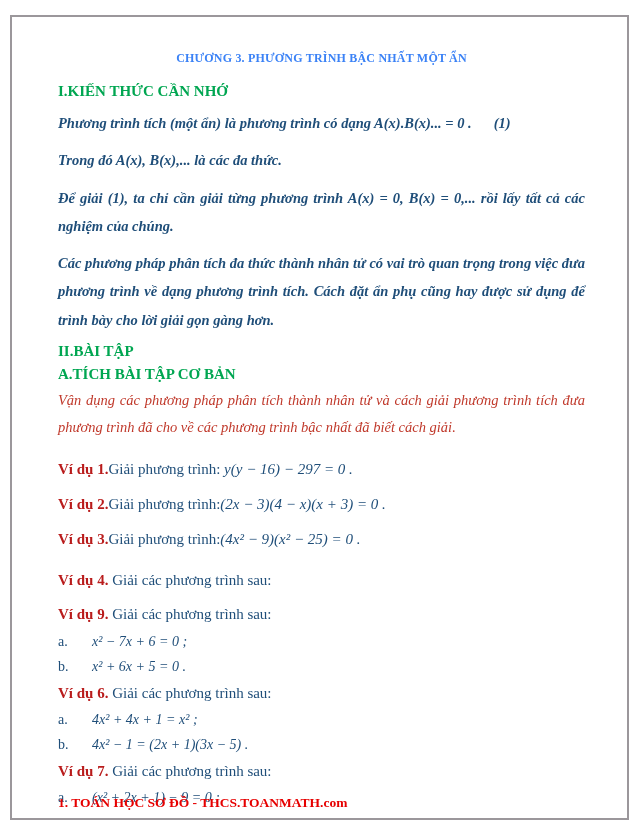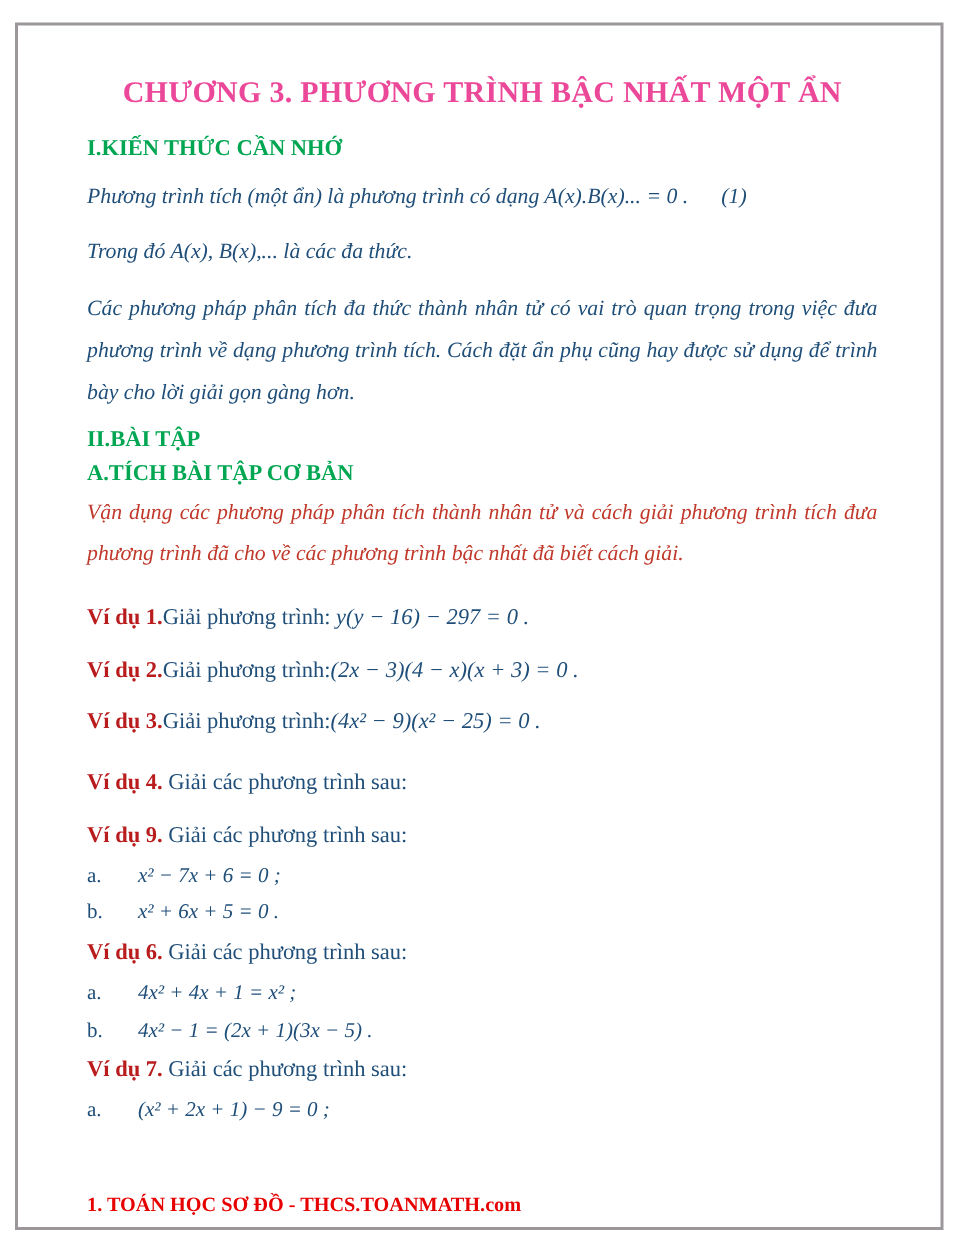--- a/index.html
+++ b/index.html
@@ -20,23 +20,23 @@
     top: 15px;
     width: 619px;
     height: 805px;
     box-sizing: border-box;
     border: 2px solid #9b979b;
     background: #ffffff;
     padding: 34px 42px 0 46px;
   }
   .doc-title {
     text-align: center;
-    color: #ec4899;
+    color: #3b82f6;
     font-weight: bold;
-    font-size: 20px;
+    font-size: 12px;
     margin: 0 0 17px 0;
     letter-spacing: 0.2px;
   }
   .doc-subtitle {
     text-align: center;
     color: #c00000;
     font-weight: bold;
     font-size: 17px;
     margin: 0 0 13px 0;
     letter-spacing: 0.2px;
@@ -48,20 +48,21 @@
     margin: 8px 0 2px 0;
   }
   .section-heading.tight { margin: 6px 0 0 0; }
   .para {
     color: #1f4e79;
     font-style: italic;
     font-size: 14.5px;
     line-height: 1.95;
     text-align: justify;
     margin: 9px 0;
+    font-weight: bold;
   }
   .math {
     font-style: italic;
     color: #1f4e79;
   }
   .eq-ref {
     font-style: italic;
     margin-left: 22px;
   }
   .note-para {
@@ -111,20 +112,21 @@
 <div class="page">
 
   <h1 class="doc-title">CHƯƠNG 3. PHƯƠNG TRÌNH BẬC NHẤT MỘT ẨN</h1>
 
   <h3 class="section-heading">I.KIẾN THỨC CẦN NHỚ</h3>
 
   <p class="para"><span>Phương trình tích (một ẩn) là phương trình có dạng </span><span class="math">A(x).B(x)... = 0 .</span><span class="eq-ref">(1)</span></p>
 
   <p class="para"><span>Trong đó </span><span class="math">A(x), B(x),... </span><span>là các đa thức.</span></p>
 
+  <p class="para"><span>Để giải (1), ta chỉ cần giải từng phương trình </span><span class="math">A(x) = 0, B(x) = 0,... </span><span>rồi lấy tất cả các nghiệm của chúng.</span></p>
 
   <p class="para">Các phương pháp phân tích đa thức thành nhân tử có vai trò quan trọng trong việc đưa phương trình về dạng phương trình tích. Cách đặt ẩn phụ cũng hay được sử dụng để trình bày cho lời giải gọn gàng hơn.</p>
 
   <h3 class="section-heading tight">II.BÀI TẬP</h3>
   <h3 class="section-heading tight">A.TÍCH BÀI TẬP CƠ BẢN</h3>
 
   <p class="note-para">Vận dụng các phương pháp phân tích thành nhân tử và cách giải phương trình tích đưa phương trình đã cho về các phương trình bậc nhất đã biết cách giải.</p>
 
   <p class="example-head gap-top"><span class="ex-label">Ví dụ 1.</span><span>Giải phương trình: </span><span class="math">y(y − 16) − 297 = 0 .</span></p>
 

